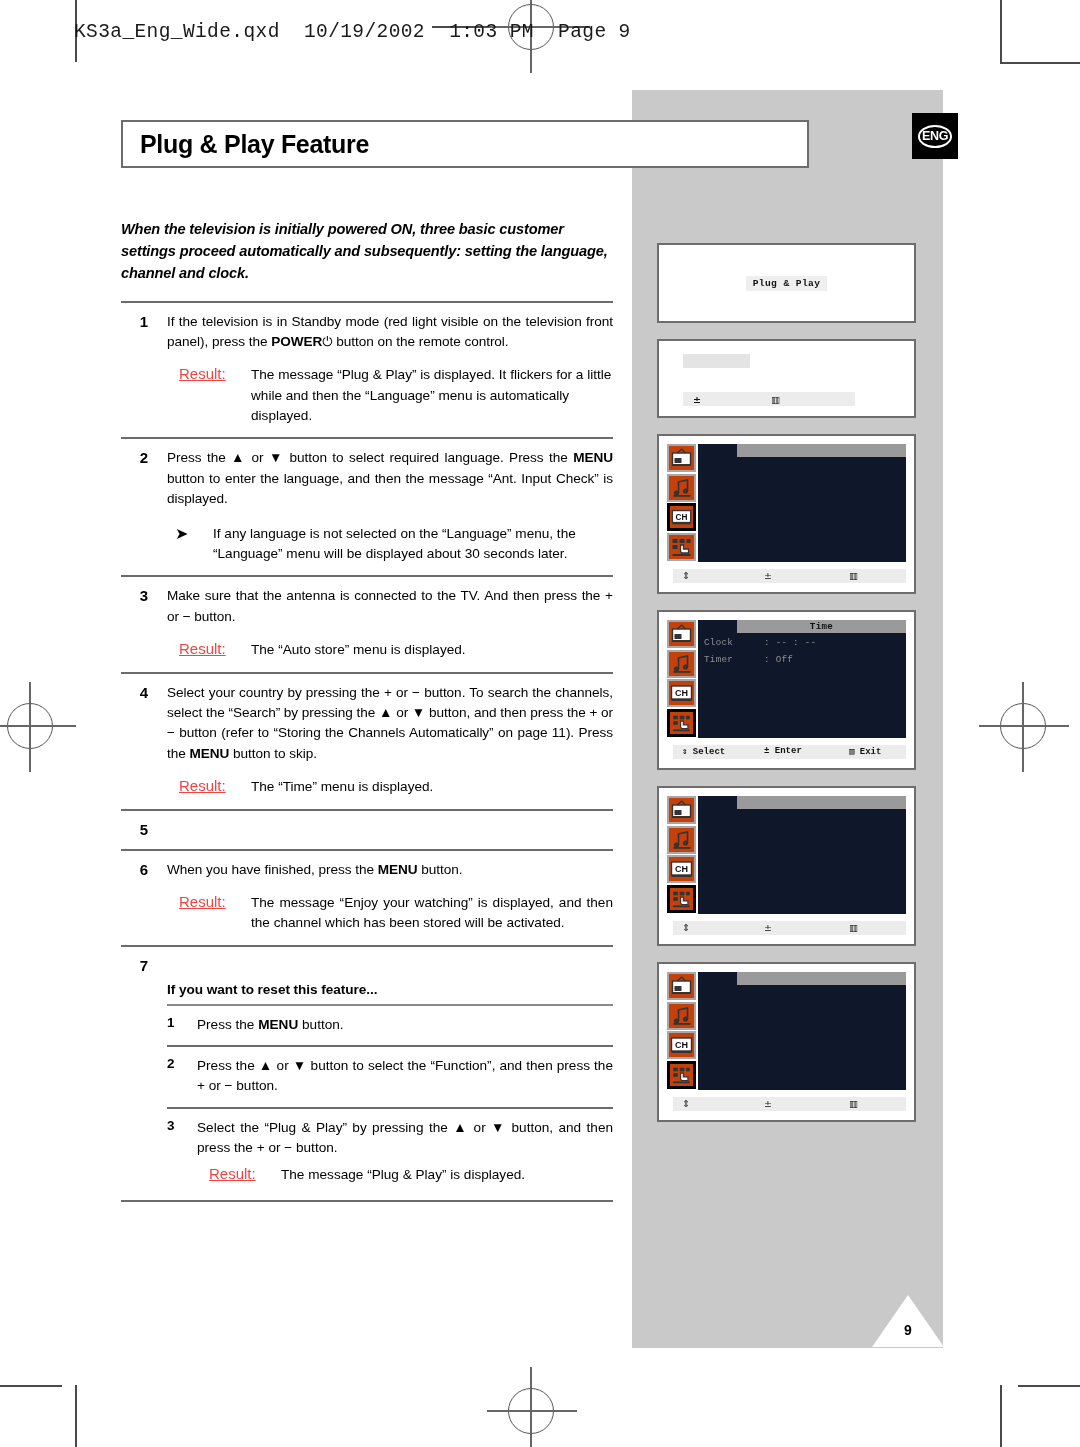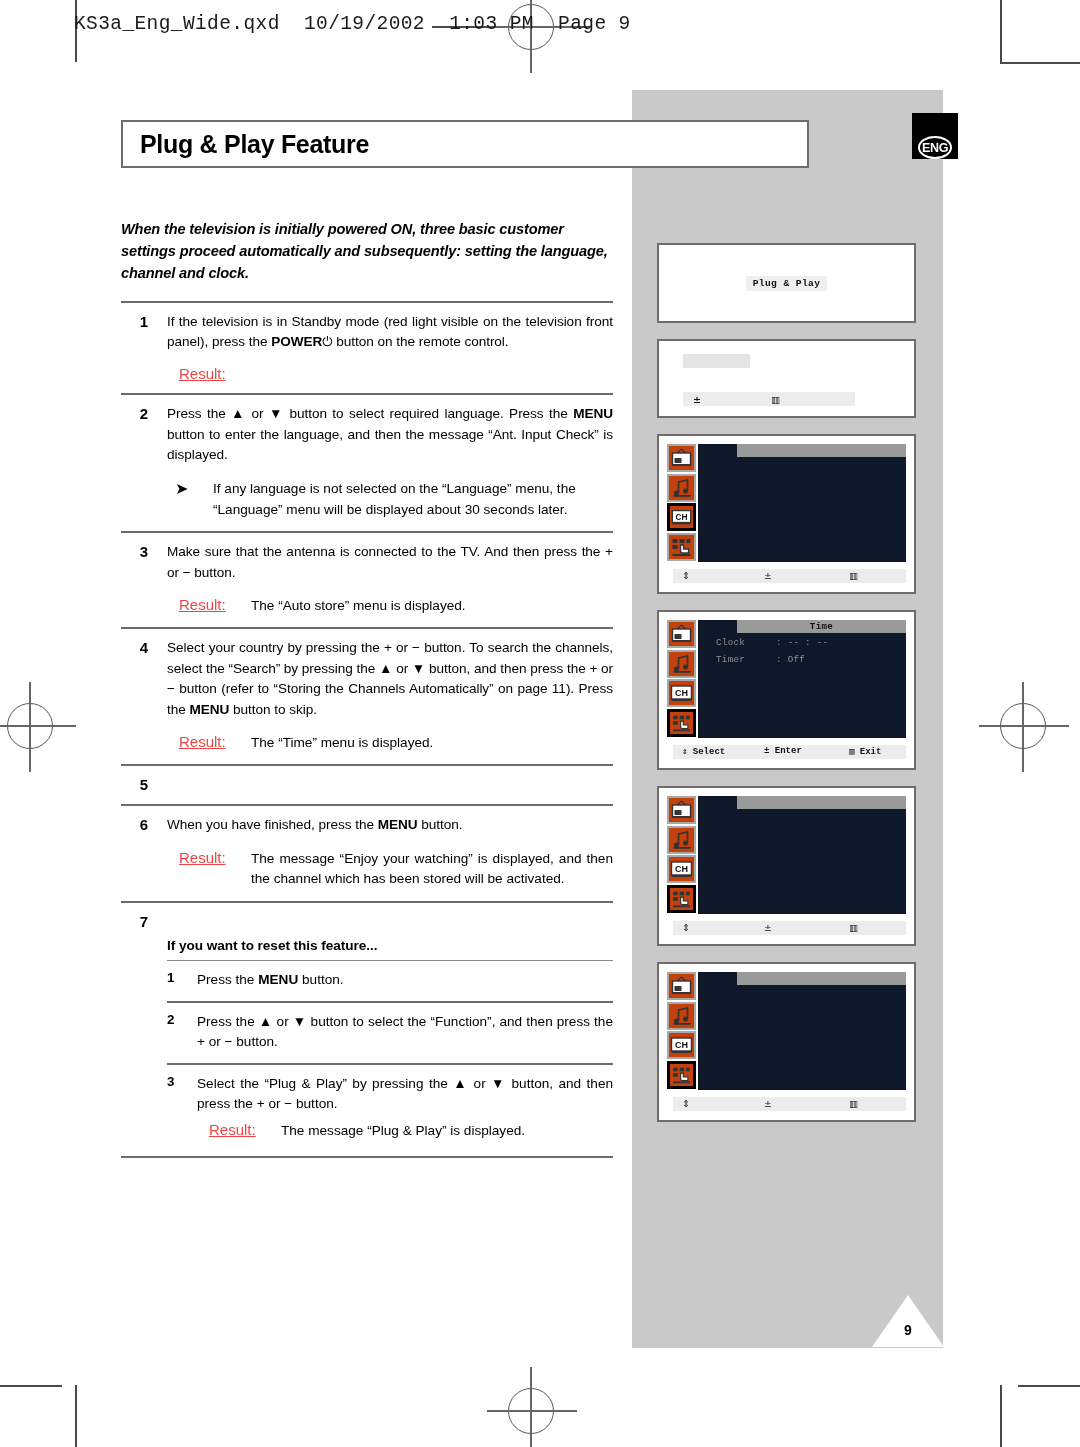--- a/index.html
+++ b/index.html
@@ -19,38 +19,38 @@
     background: transparent;
   }
   .reg::before, .reg::after {
     content: ""; position: absolute; background: #666;
   }
   .reg::before { left: 50%; top: -22px; width: 1.6px; height: 90px; margin-left: -0.8px; }
   .reg::after { top: 50%; left: -22px; height: 1.6px; width: 90px; margin-top: -0.8px; }
 
   
   .filehdr {
-    position: absolute; left: 74px; top: 13px;
+    position: absolute; left: 74px; top: 21px;
     font-family: "Liberation Mono", monospace;
     font-size: 19.5px; letter-spacing: 0.4px; color: #1a1a1a;
     white-space: pre;
   }
 
   
   .graypanel {
     position: absolute; left: 632px; top: 90px;
     width: 311px; height: 1258px;
     background: #c9c9c9;
   }
 
   
   .engbadge {
     position: absolute; left: 912px; top: 113px;
     width: 46px; height: 46px; background: #000;
-    display: flex; align-items: flex-end; justify-content: center;
+    display: flex; align-items: center; justify-content: center;
   }
   .engbadge .ring {
     width: 34px; height: 23px; border: 2.2px solid #fff; border-radius: 50%;
     display: flex; align-items: center; justify-content: center;
     color: #fff; font-size: 12.5px; font-weight: bold; letter-spacing: -0.3px;
     font-family: "Liberation Sans", sans-serif;
   }
 
   
   .titlebox {
@@ -152,21 +152,21 @@
   .micon svg { display: block; width: 100%; height: 100%; }
   .mright { flex: 1; background: #0f172a; position: relative; }
   .mtitle {
     height: 13px; background: #9a9a9a; margin-left: 39px;
     font-family: "Liberation Mono", monospace; font-size: 9.2px;
     font-weight: bold; color: #111; text-align: center; line-height: 13px;
     letter-spacing: 0.3px;
   }
   .mrows {
     font-family: "Liberation Mono", monospace; font-size: 9.2px;
-    color: #8f8f8f; padding: 4px 0 0 12px; letter-spacing: 0.3px; margin-left: 6px;
+    color: #8f8f8f; padding: 4px 0 0 6px; letter-spacing: 0.3px;
   }
   .mrow { display: flex; margin-bottom: 6px; }
   .mrow .k { width: 60px; }
   .mrow .v { }
   .menubot {
     height: 14px; background: #ececec; margin: 7px 0 5px 6px;
     position: relative; font-family: "DejaVu Sans", sans-serif;
     font-size: 9.4px; color: #111;
   }
   .menubot span { position: absolute; top: 1px; white-space: nowrap; }
@@ -223,20 +223,21 @@
     <div class="intro">When the television is initially powered ON, three basic customer settings proceed automatically and subsequently: setting the language, channel and clock.</div>
 
     <div class="rule"></div>
 
     <div class="step">
       <div class="num">1</div>
       <div class="body">
         <p><span>If the television is in Standby mode (red light visible on the television front panel), press the </span><b>POWER</b><span class="pwr">⏻</span><span> button on the remote control.</span></p>
         <div class="result">
           <div class="lbl">Result:</div>
+          <div class="txt nojust">The message “Plug &amp; Play” is displayed. It flickers for a little while and then the “Language” menu is automatically displayed.</div>
         </div>
       </div>
     </div>
 
     <div class="rule"></div>
 
     <div class="step">
       <div class="num">2</div>
       <div class="body">
         <p><span>Press the ▲ or ▼ button to select required language. Press the </span><b>MENU</b><span> button to enter the language, and then the message “Ant. Input Check” is displayed.</span></p>

